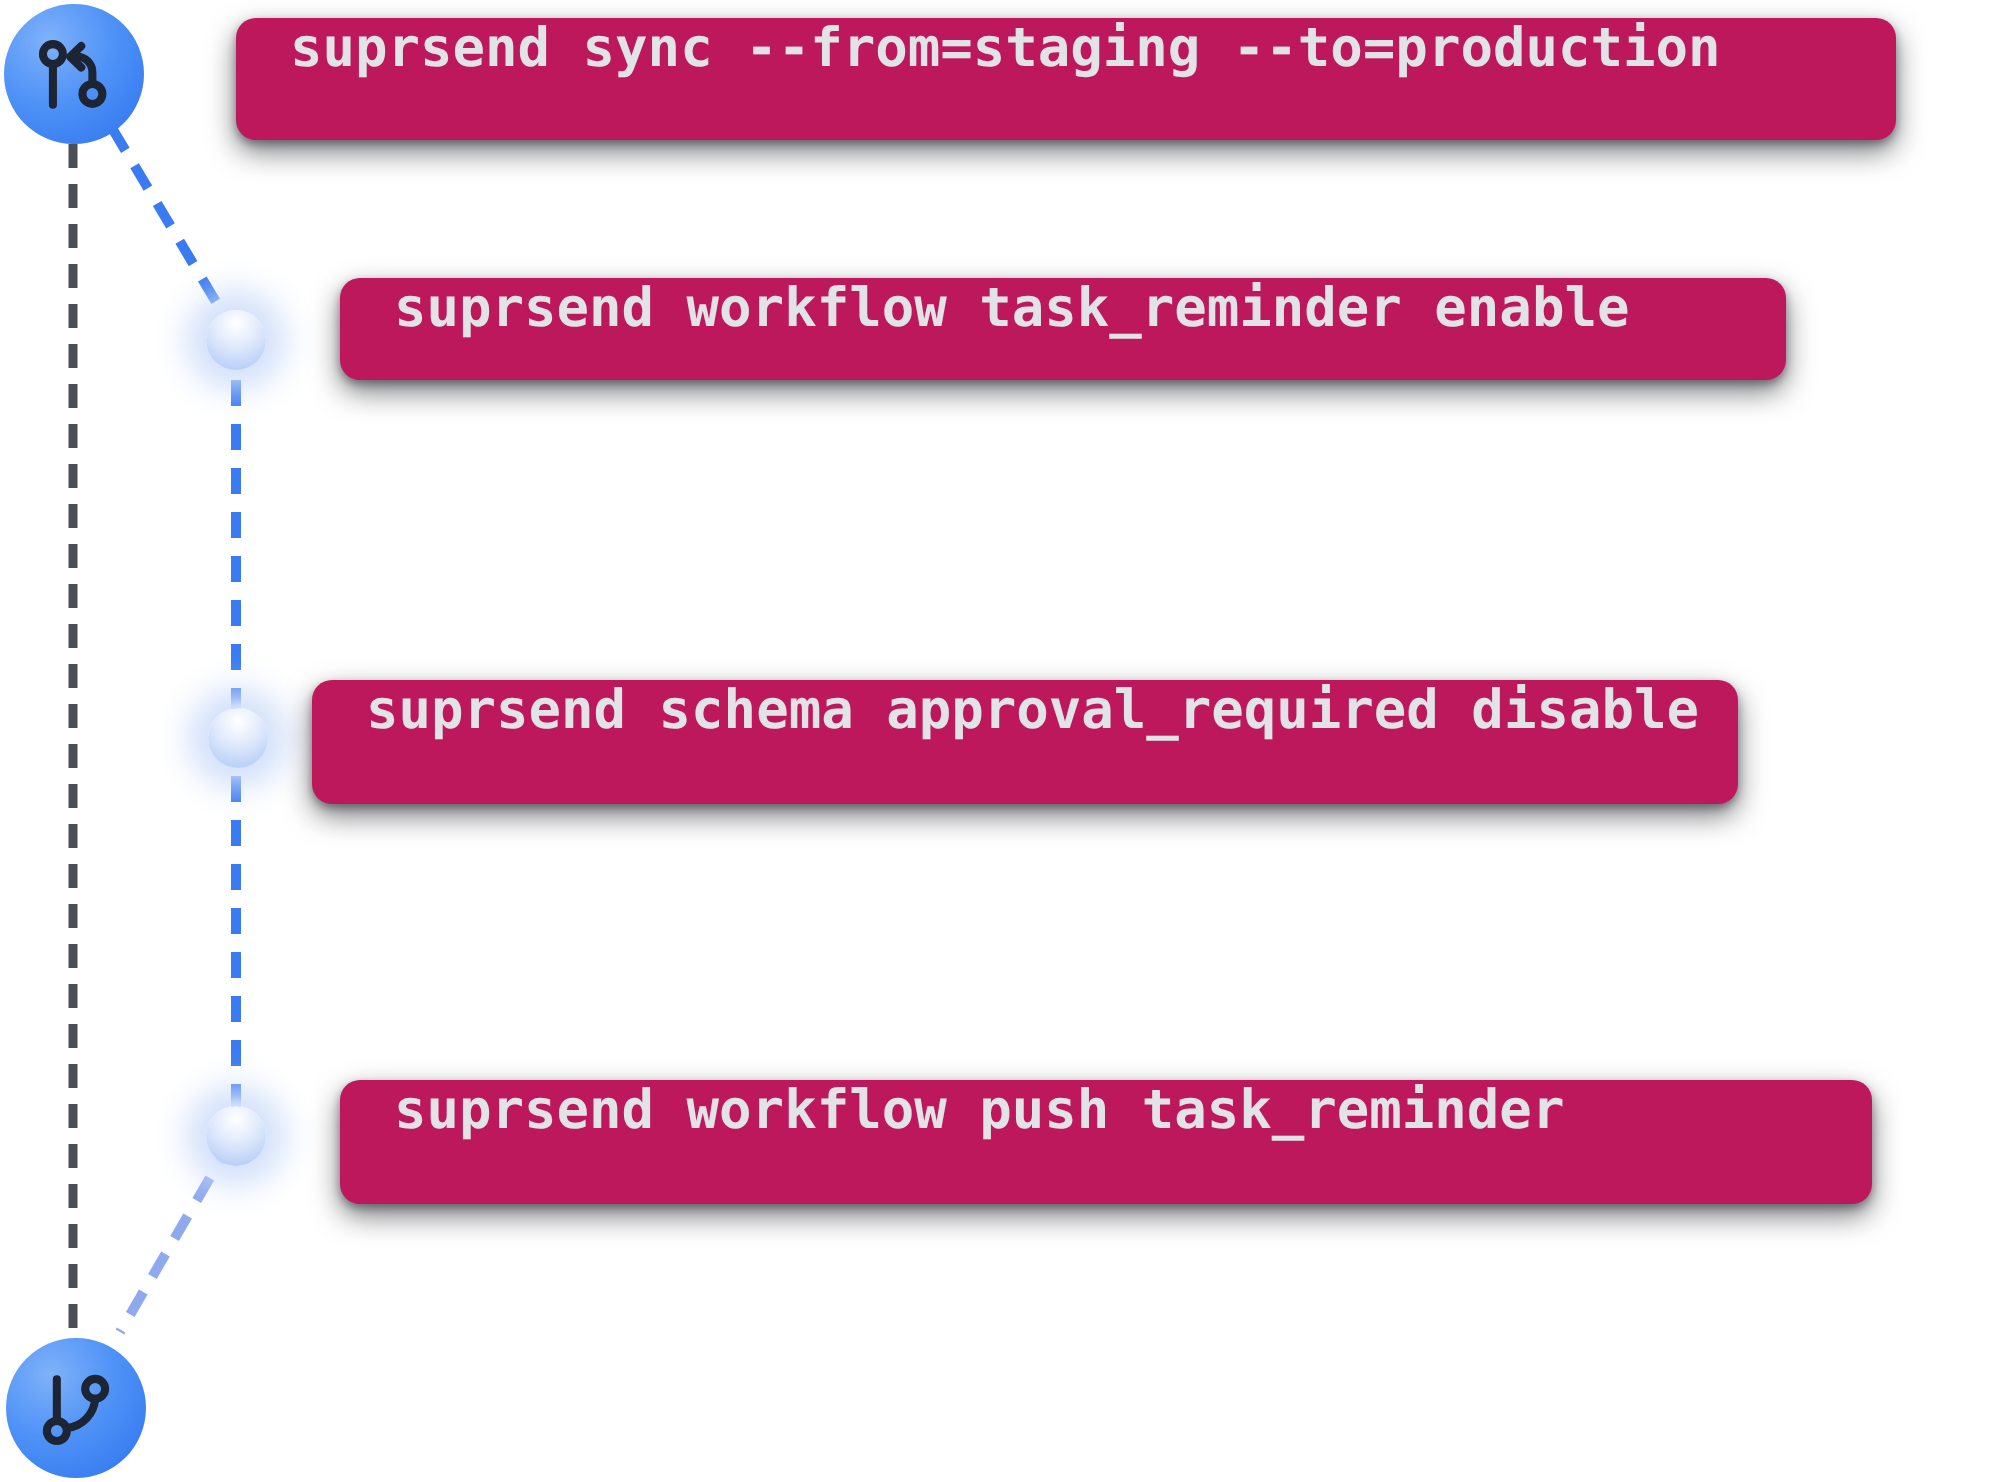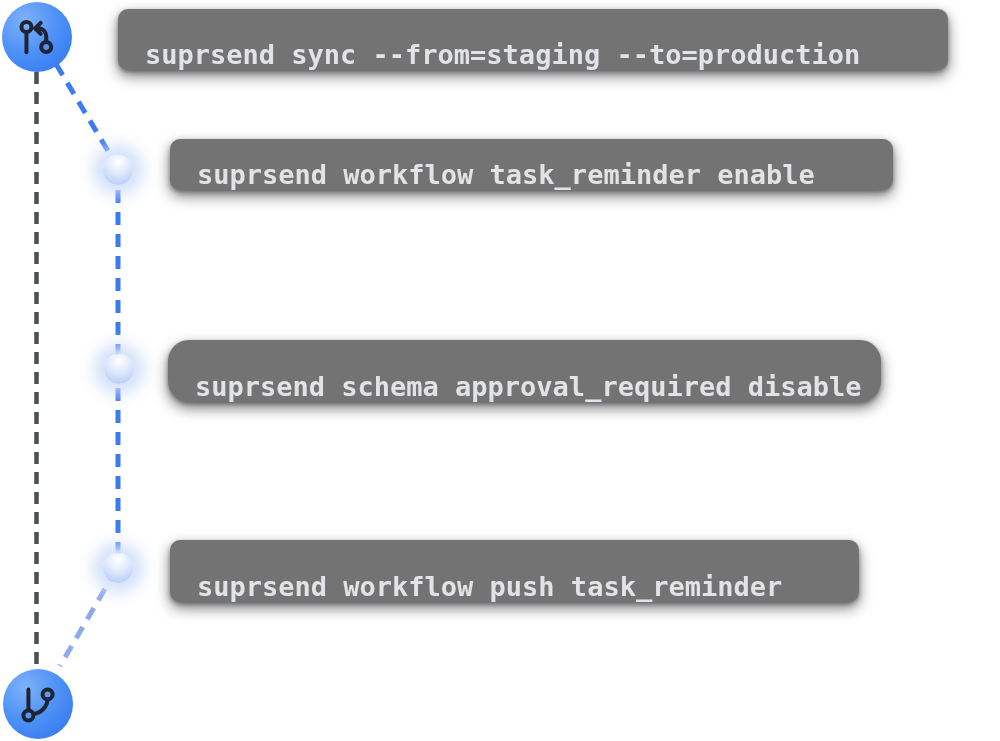--- a/index.html
+++ b/index.html
@@ -8,39 +8,39 @@
     width:1000px;height:741px;
     background:#ffffff;
     overflow:hidden;
     font-family:"DejaVu Sans Mono","Liberation Mono",monospace;
   }
   svg.connectors{position:absolute;left:0;top:0;}
 
   
   .cmd{
     position:absolute;
-    background:#737373;
+    background:#be185d;
     border-radius:10px;
     box-shadow:0 6px 14px rgba(16,18,24,0.55), 0 2px 4px rgba(16,18,24,0.35);
     display:flex;
-    align-items:flex-end;
+    align-items:flex-start;
     padding-left:27px;
     box-sizing:border-box;
   }
   .cmd span{
     color:#e2e3e6;
     font-size:27px;
     font-weight:600;
     letter-spacing:0;
     white-space:pre;
   }
   .box1{left:118px;top:9px;width:830px;height:61px;}
   .box2{left:170px;top:139px;width:723px;height:51px;}
-  .box3{left:168px;top:340px;width:713px;height:62px;border-radius:21px;}
-  .box4{left:170px;top:540px;width:689px;height:62px;}
+  .box3{left:156px;top:340px;width:713px;height:62px;}
+  .box4{left:170px;top:540px;width:766px;height:62px;}
 
   
   .endpoint{
     position:absolute;
     width:70px;height:70px;
     border-radius:50%;
     background:radial-gradient(circle at 32% 26%, #7fb2f9 0%, #4f92f7 45%, #2d73ee 100%);
     display:flex;align-items:center;justify-content:center;
   }
   .endpoint.top{left:2px;top:2px;}

